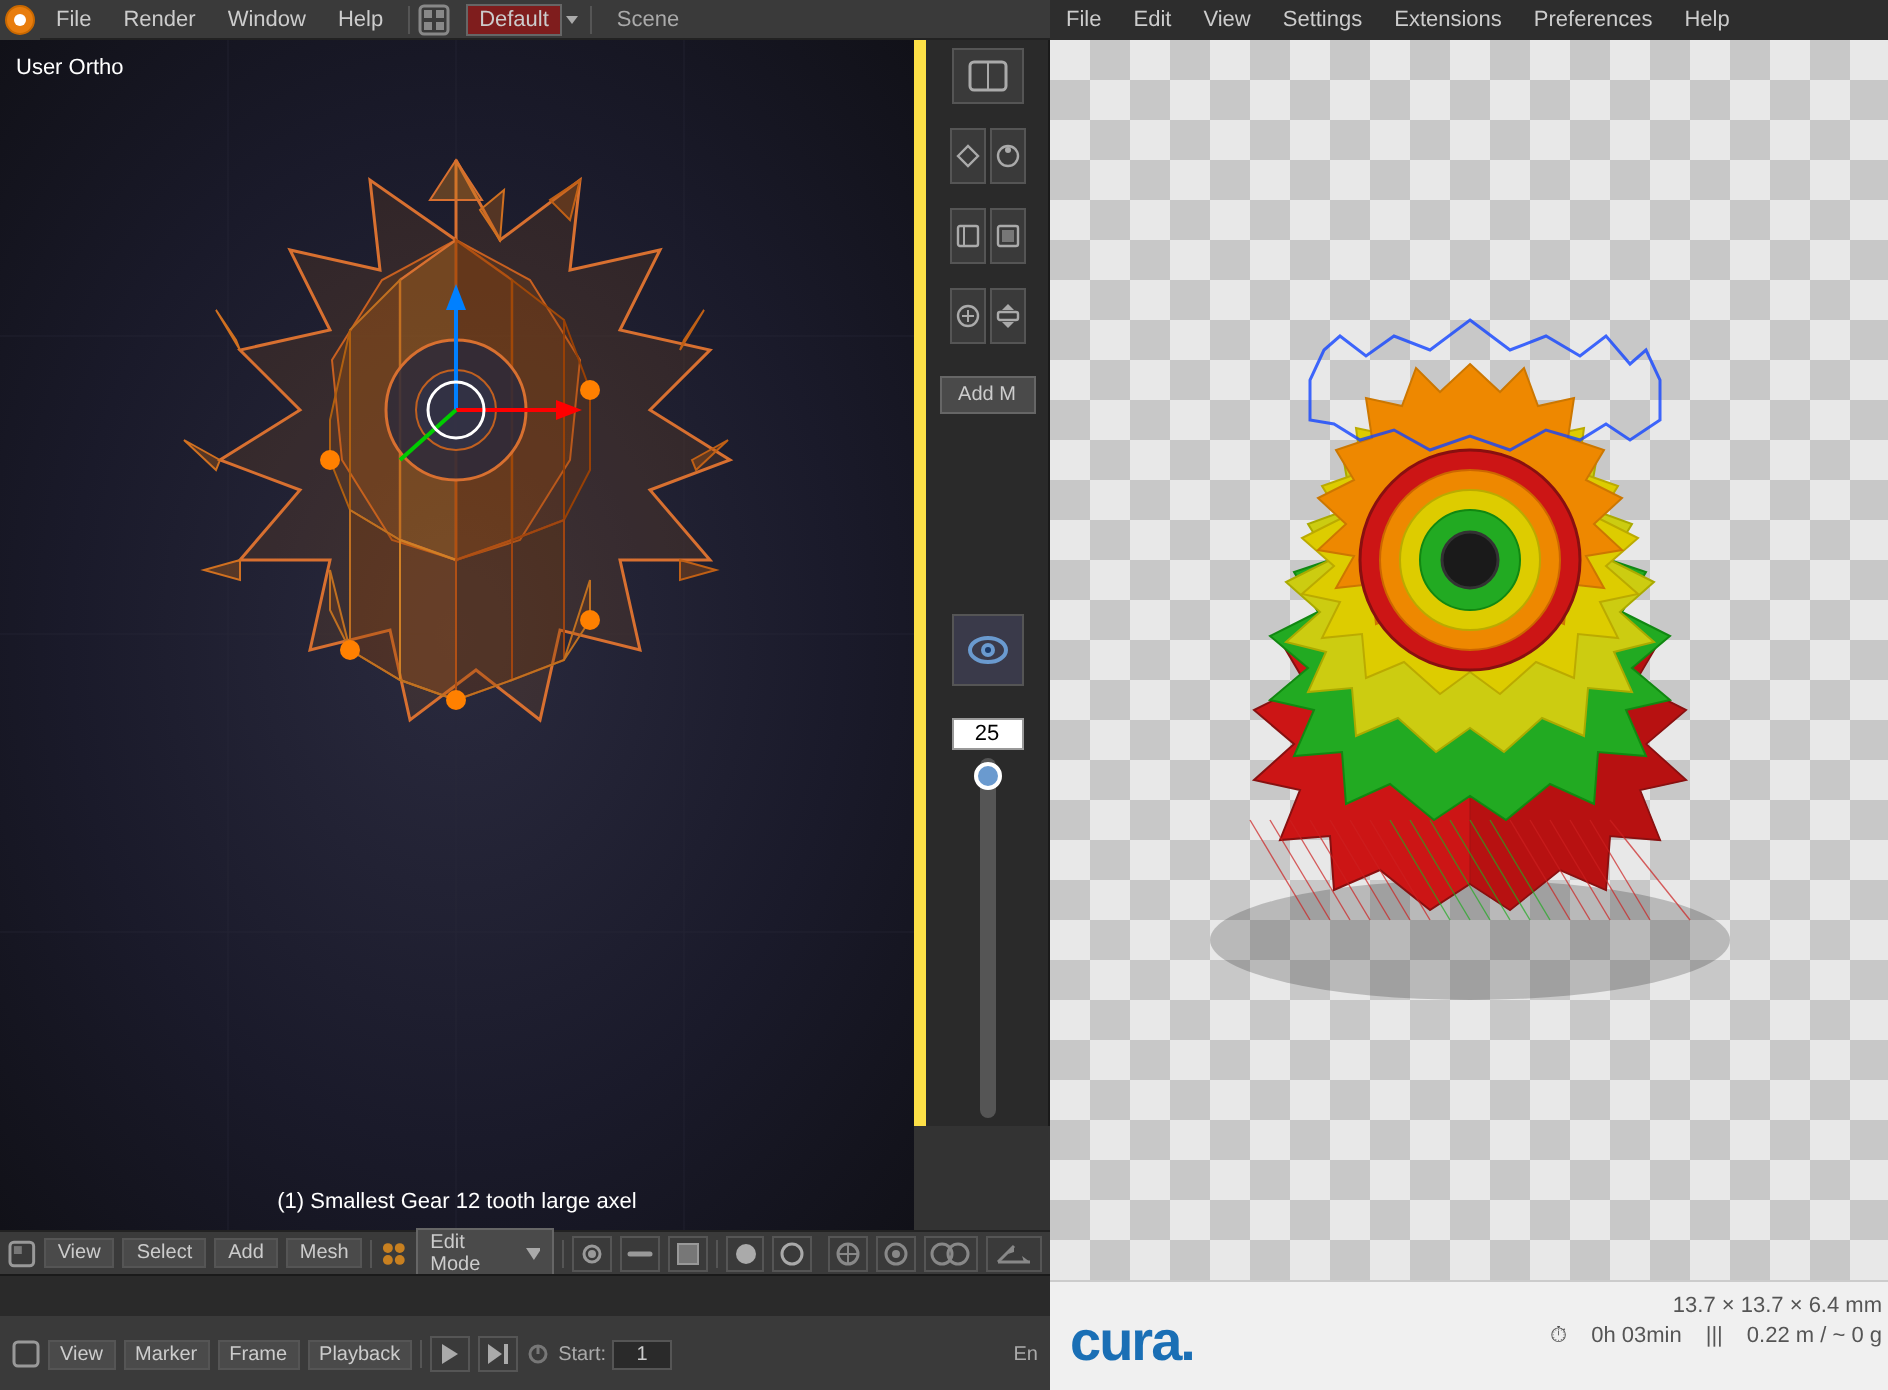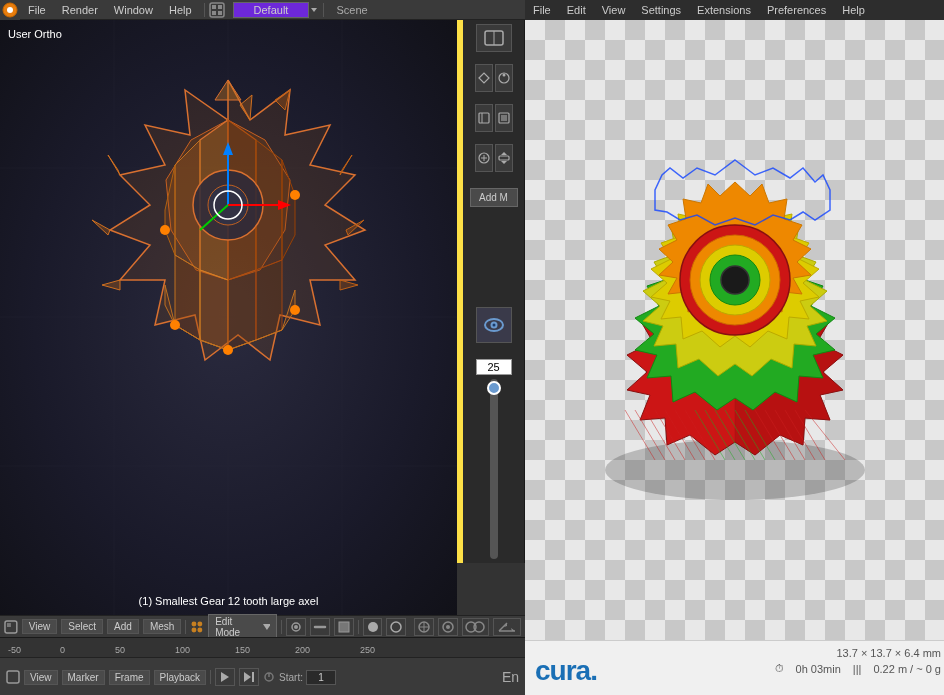--- a/index.html
+++ b/index.html
@@ -10,21 +10,21 @@
       position: absolute; top: 0; left: 0; width: 525px; height: 20px;
       background: #3a3a3a; display: flex; align-items: center; border-bottom: 1px solid #222;
     }
     .blender-menubar .logo {
       width: 20px; height: 20px; background: #3a3a3a; display: flex; align-items: center; justify-content: center;
     }
     .menu-item {
       padding: 2px 8px; cursor: pointer; font-size: 11px; color: #ccc;
     }
     .workspace-selector {
-      margin-left: 8px; padding: 1px 20px; background: #6d28d9; border: 1px solid #666; color: #ccc; font-size: 11px;
+      margin-left: 8px; padding: 1px 6px; background: #7f1d1d; border: 1px solid #666; color: #ccc; font-size: 11px;
     }
     .scene-label { margin-left: 8px; color: #aaa; font-size: 11px; }
 
     
     .cura-menubar {
       position: absolute; top: 0; left: 525px; width: 419px; height: 20px;
       background: #2d2d2d; display: flex; align-items: center; padding: 0 8px; gap: 16px;
     }
     .cura-menu-item { color: #ccc; font-size: 11px; cursor: pointer; }
 
@@ -487,29 +487,20 @@
     <svg width="22" height="14" viewBox="0 0 22 14">
         <line x1="3" y1="11" x2="11" y2="3" stroke="#888" stroke-width="1.5"></line>
         <line x1="3" y1="11" x2="19" y2="11" stroke="#888" stroke-width="1.5"></line>
         <polygon points="11,3 8,7 11,6" fill="#888"></polygon>
         <polygon points="19,11 15,8 16,11" fill="#888"></polygon>
       </svg>
   </div>
 </div>
 
 <div class="blender-timeline">
-  <div class="timeline-ruler">
-    <span class="ruler-mark" style="left:8px;">-50</span>
-    <span class="ruler-mark" style="left:60px;">0</span>
-    <span class="ruler-mark" style="left:115px;">50</span>
-    <span class="ruler-mark" style="left:175px;">100</span>
-    <span class="ruler-mark" style="left:235px;">150</span>
-    <span class="ruler-mark" style="left:295px;">200</span>
-    <span class="ruler-mark" style="left:360px;">250</span>
-  </div>
   <div class="timeline-controls">
 
     <svg width="14" height="14" viewBox="0 0 14 14">
         <rect x="1" y="1" width="12" height="12" rx="2" fill="none" stroke="#999" stroke-width="1.5"></rect>
       </svg>
     <div class="tl-btn">View</div>
     <div class="tl-btn">Marker</div>
     <div class="tl-btn">Frame</div>
     <div class="tl-btn">Playback</div>
     <div style="width:1px;height:14px;background:#555;"></div>
@@ -528,15 +519,15 @@
 
     <svg width="12" height="12" viewBox="0 0 12 12">
         <circle cx="6" cy="6" r="4" fill="none" stroke="#777" stroke-width="1.5"></circle>
         <line x1="6" y1="2" x2="6" y2="6" stroke="#777" stroke-width="1.5"></line>
       </svg>
     <div style="display:flex;align-items:center;gap:3px;">
       <span style="font-size:10px;color:#aaa;">Start:</span>
       <input class="tl-input" value="1" style="width: 30px;">
     </div>
     <div class="spacer"></div>
-    <span style="font-size:14px;color:#aaa;">En</span>
+    <span style="font-size:10px;color:#aaa;">En</span>
   </div>
 </div>
 
 </body></html>

